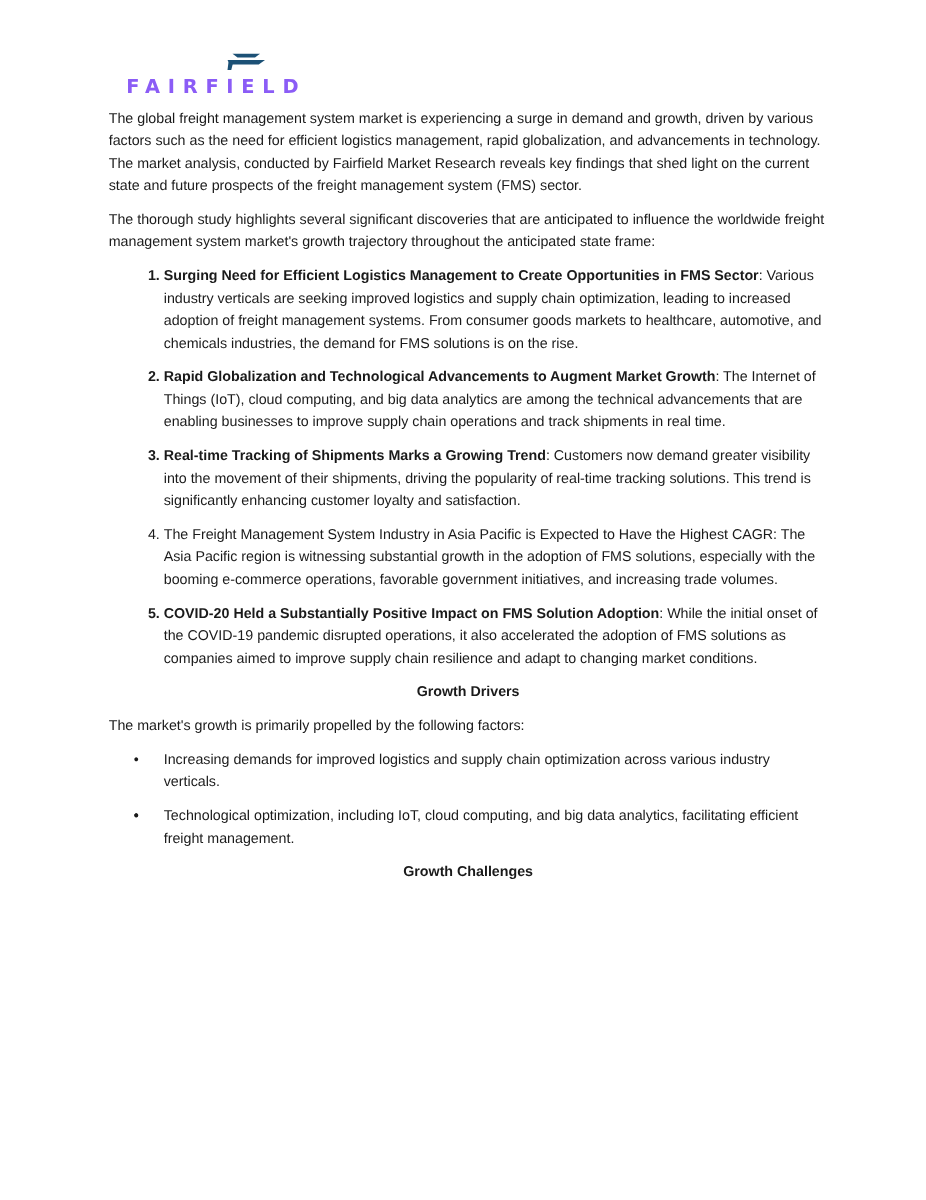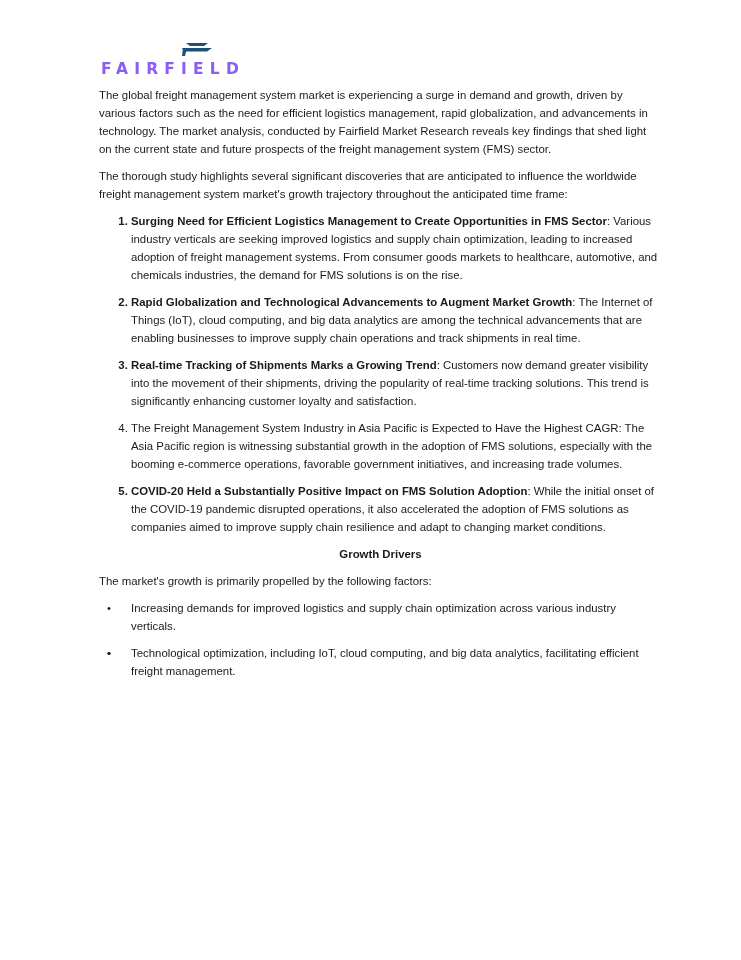--- a/index.html
+++ b/index.html
@@ -6,21 +6,21 @@
     body {
       width: 741px; height: 960px; position: relative; overflow: hidden;
       font-family: "Liberation Sans", sans-serif; color: #1a1a1a;
     }
     .logo { position: absolute; left: 86px; top: 40px; width: 192px; height: 36px; }
     .logo-text {
       position: absolute; left: 0; top: 22px; font-size: 15.5px; font-weight: bold;
       letter-spacing: 6.2px; color: #8b5cf6; line-height: 14px; font-family: "DejaVu Sans", sans-serif; margin-left: 15px;
     }
     .content { position: absolute; left: 87px; top: 86px; width: 575px; font-size: 11.4px; line-height: 18px; }
-    p { margin: 0 0 9px 12px; }
+    p { margin: 0 0 9px 0; }
     .readmore b { font-weight: bold; }
     .link { color: #2563c7; text-decoration: underline; }
     .kr { font-style: italic; font-weight: bold; }
     ol { margin: 0 0 0 0; padding-left: 44px; }
     ol li { margin: 0 0 9px 0; padding-left: 0; }
     ol li::marker { font-weight: bold; }
     ol li.plain::marker { font-weight: normal; }
     .h { font-weight: bold; margin-bottom: 9px; text-align: center; }
     ul { margin: 0; padding-left: 44px; list-style: none; }
     ul li { position: relative; margin: 0 0 9px 0; }
@@ -35,31 +35,32 @@
     <path d="M96 8 L126 8 L121 11.5 L98 11.5 Z" fill="#1c5176"></path>
     <path d="M97 8 L101 8 L99 16 L96 16 Z" fill="#1c5176"></path>
   </svg>
   <div class="logo-text">FAIRFIELD</div>
 </div>
 
 <div class="content">
   <p>The global freight management system market is experiencing a surge in demand and growth, driven by various factors such as the need for efficient logistics management, rapid globalization, and advancements in technology. The market analysis, conducted by Fairfield Market Research reveals key findings that shed light on the current state and future prospects of the freight management system (FMS) sector.</p>
 
 
-  <p>The thorough study highlights several significant discoveries that are anticipated to influence the worldwide freight management system market's growth trajectory throughout the anticipated time frame:</p>
+  <p>The thorough study highlights several significant discoveries that are anticipated to influence the worldwide freight management system market's growth trajectory throughout the anticipated state frame:</p>
 
   <ol>
     <li><b>Surging Need for Efficient Logistics Management to Create Opportunities in FMS Sector</b><span>: Various industry verticals are seeking improved logistics and supply chain optimization, leading to increased adoption of freight management systems. From consumer goods markets to healthcare, automotive, and chemicals industries, the demand for FMS solutions is on the rise.</span></li>
     <li><b>Rapid Globalization and Technological Advancements to Augment Market Growth</b><span>: The Internet of Things (IoT), cloud computing, and big data analytics are among the technical advancements that are enabling businesses to improve supply chain operations and track shipments in real time.</span></li>
     <li><b>Real-time Tracking of Shipments Marks a Growing Trend</b><span>: Customers now demand greater visibility into the movement of their shipments, driving the popularity of real-time tracking solutions. This trend is significantly enhancing customer loyalty and satisfaction.</span></li>
     <li class="plain"><span>The Freight Management System Industry in Asia Pacific is Expected to Have the Highest CAGR: The Asia Pacific region is witnessing substantial growth in the adoption of FMS solutions, especially with the booming e-commerce operations, favorable government initiatives, and increasing trade volumes.</span></li>
     <li><b>COVID-20 Held a Substantially Positive Impact on FMS Solution Adoption</b><span>: While the initial onset of the COVID-19 pandemic disrupted operations, it also accelerated the adoption of FMS solutions as companies aimed to improve supply chain resilience and adapt to changing market conditions.</span></li>
   </ol>
 
   <p class="h">Growth Drivers</p>
   <p>The market's growth is primarily propelled by the following factors:</p>
   <ul>
     <li><span class="bullet">•</span><span>Increasing demands for improved logistics and supply chain optimization across various industry verticals.</span></li>
     <li><span class="bullet">•</span></li>
     <li><span class="bullet">•</span><span>Technological optimization, including IoT, cloud computing, and big data analytics, facilitating efficient freight management.</span></li>
   </ul>
 
+  <p class="h">Growth Challenges</p>
 </div>
 
 </body></html>

